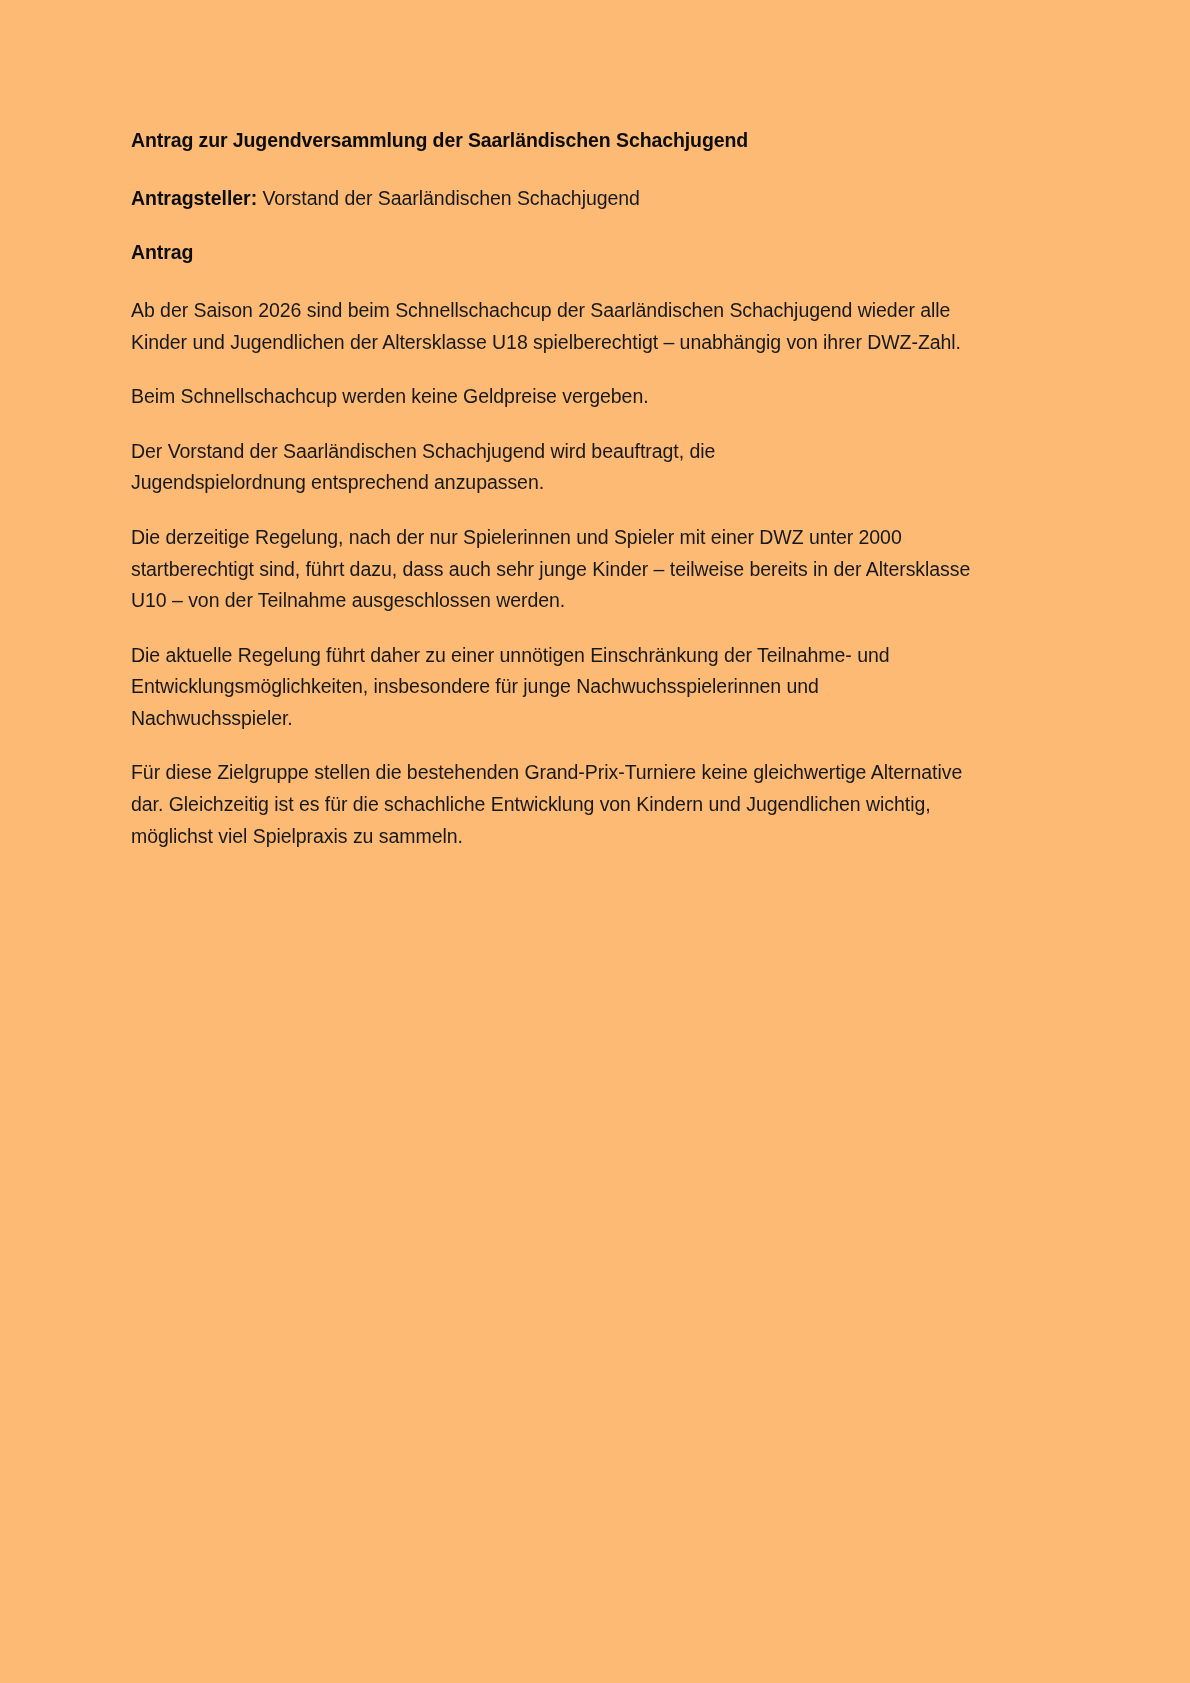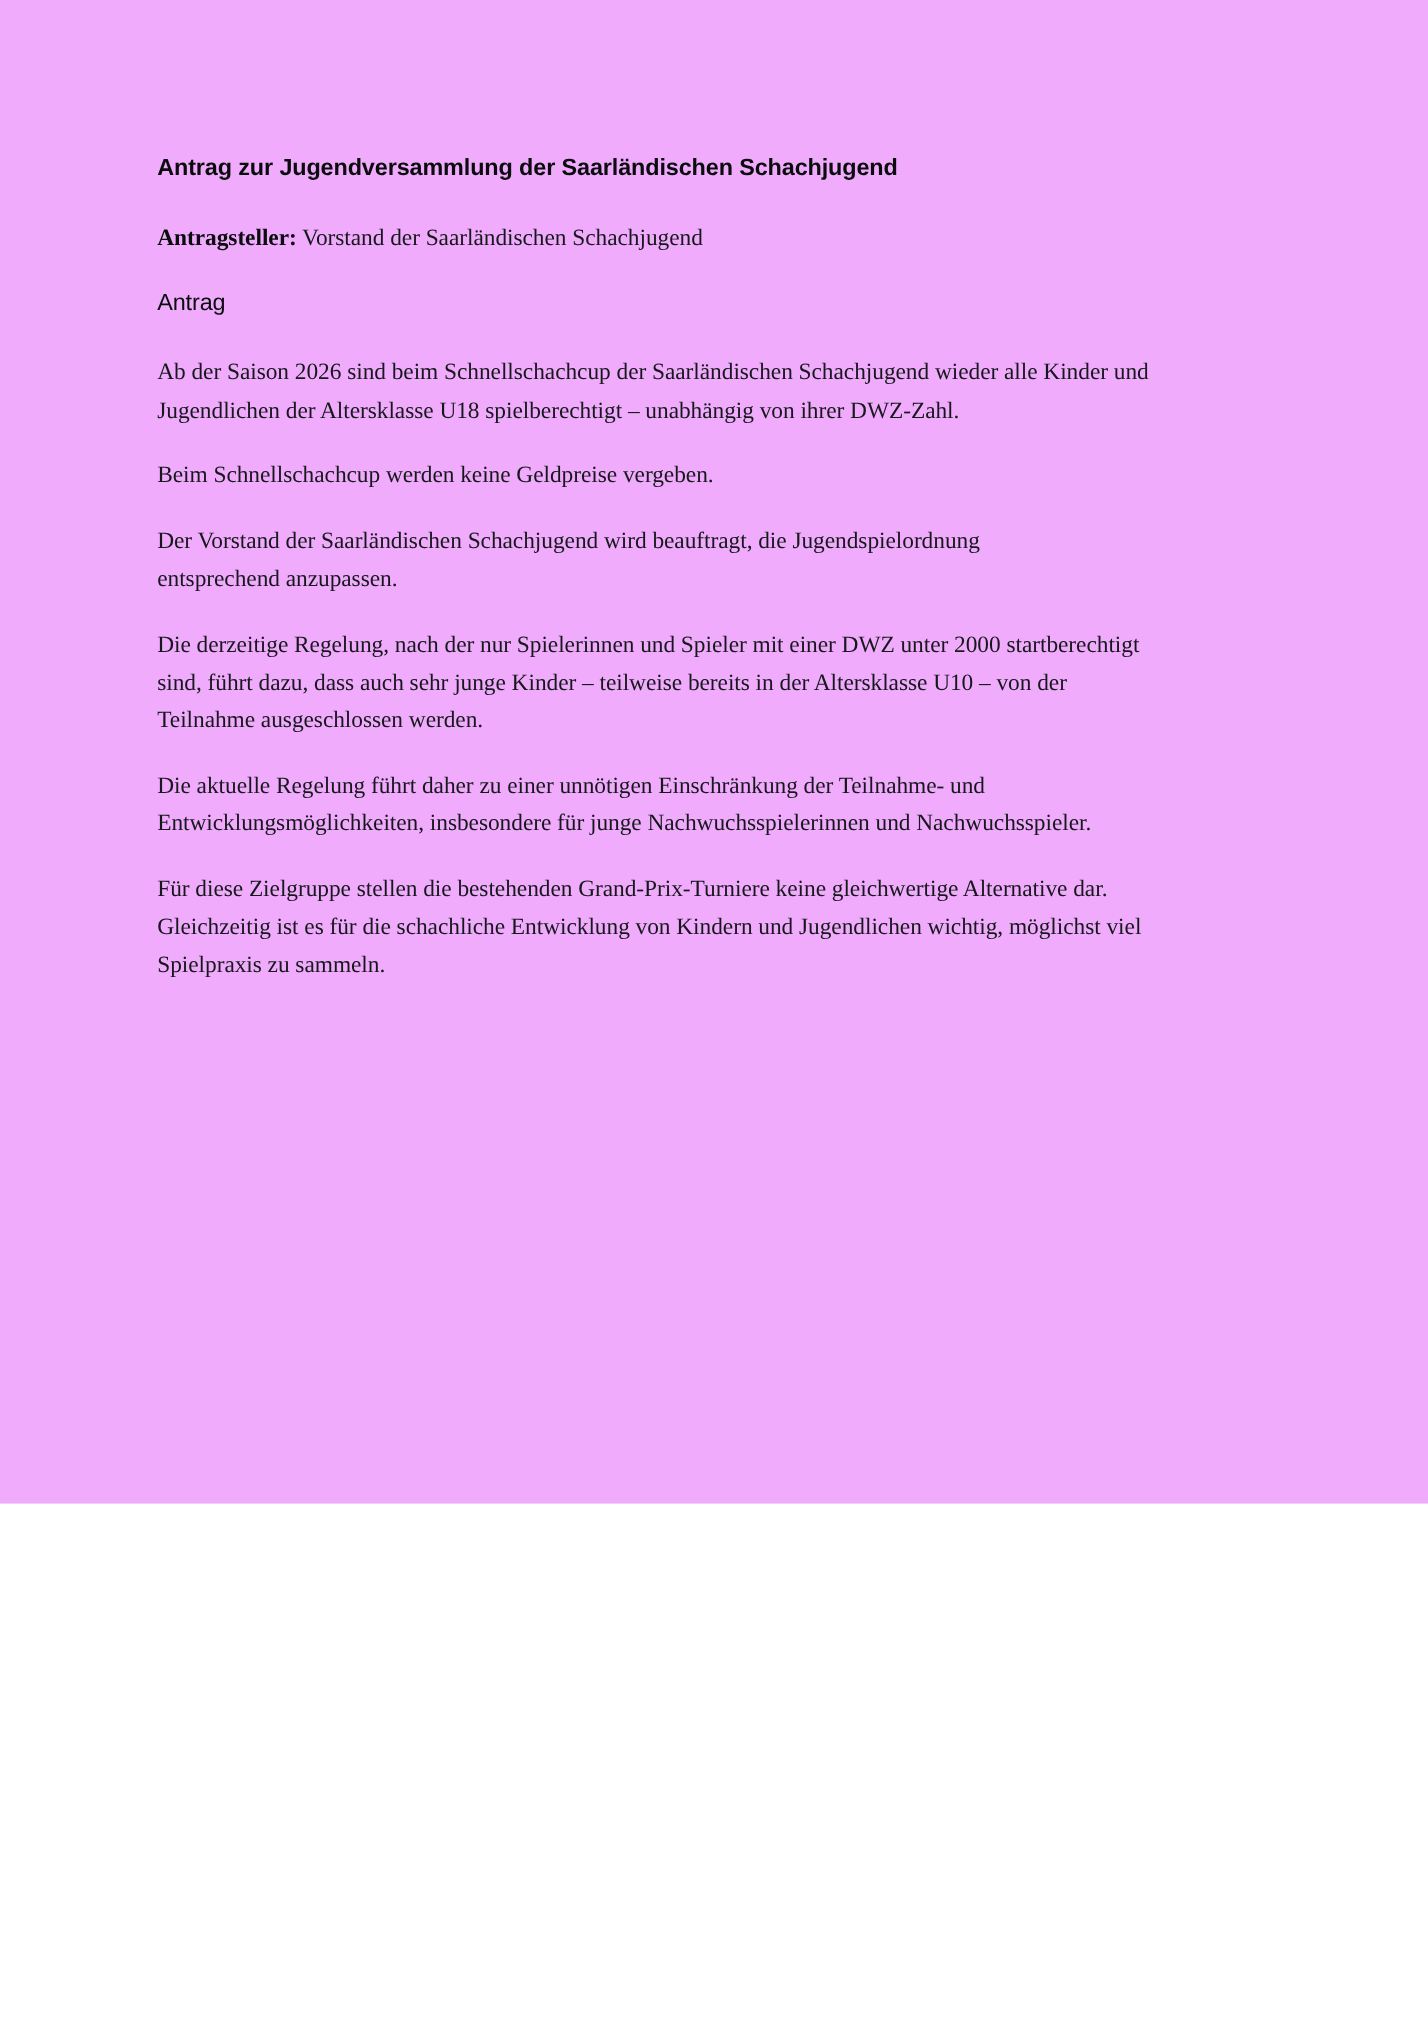--- a/index.html
+++ b/index.html
@@ -15,53 +15,52 @@
     overflow: hidden;
     font-family: "Liberation Sans", "DejaVu Sans", sans-serif;
     color: #0b0c0e;
     -webkit-font-smoothing: antialiased;
   }
   .page {
     position: absolute;
     left: 0;
     top: 0;
     width: 1190px;
-    height: 1253px;
-    background: #f0abfc;
+    height: 1683px;
+    background: #fdba74;
   }
   .content {
     position: absolute;
     left: 131px;
     top: 126px;
     width: 840px;
   }
   .doc-title {
     font-size: 19.5px;
     font-weight: 700;
     line-height: 1.45;
     letter-spacing: -0.1px;
     margin: 0 0 29px 0;
     color: #0b0c0e;
   }
   .section-heading {
     font-size: 19.5px;
-    font-weight: 400;
+    font-weight: 700;
     line-height: 1.45;
     letter-spacing: -0.1px;
     margin: 0 0 29px 0;
     color: #0b0c0e;
   }
   .para {
     font-size: 19.5px;
     font-weight: 400;
     line-height: 1.62;
     letter-spacing: -0.05px;
     margin: 0 0 23px 0;
     color: #16181c;
-    font-family: Liberation Serif, serif;
   }
   .para:last-child {
     margin-bottom: 0;
   }
   .para .lead {
     font-weight: 700;
     color: #0b0c0e;
   }
   .para.wide {
     width: 840px;

